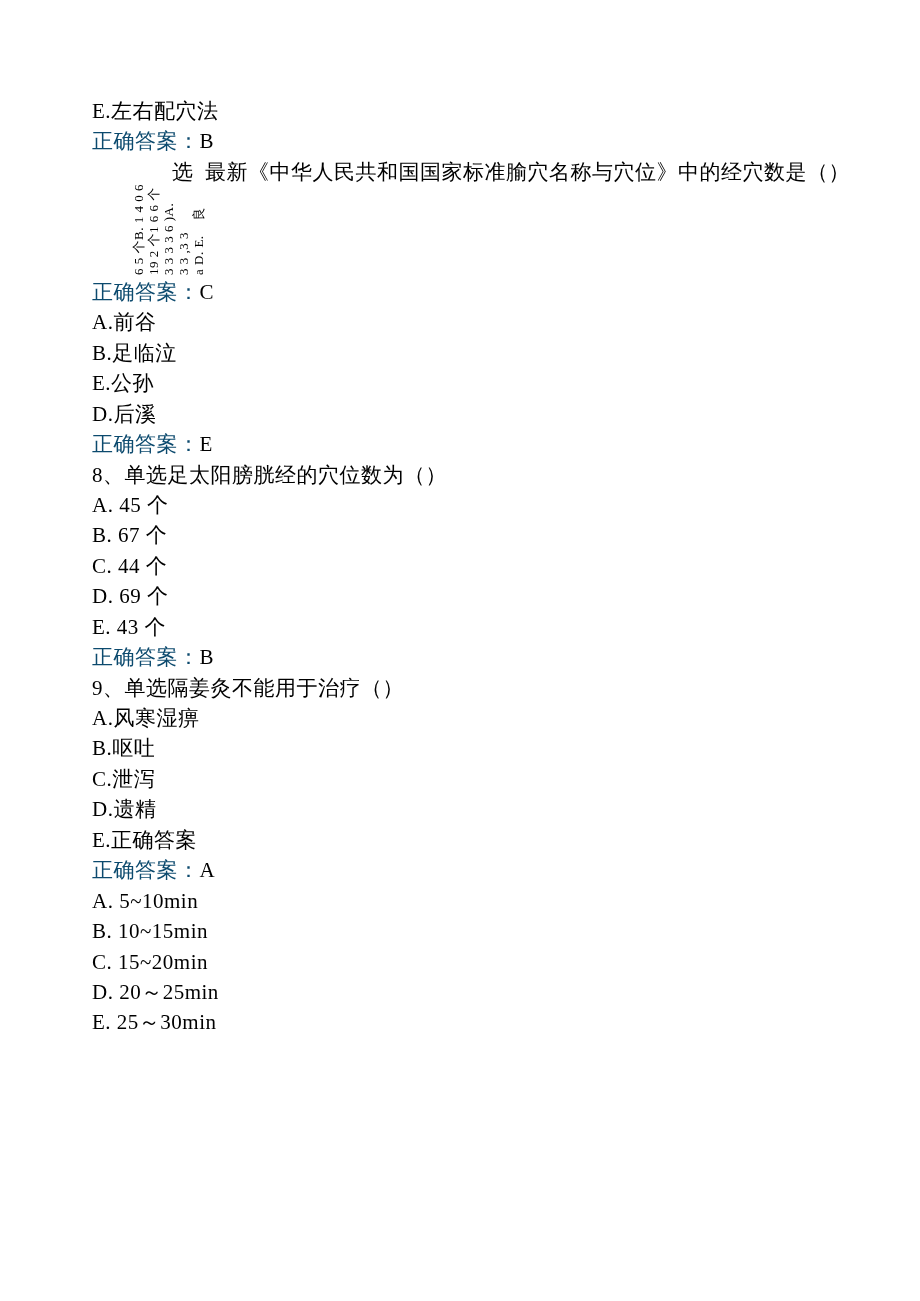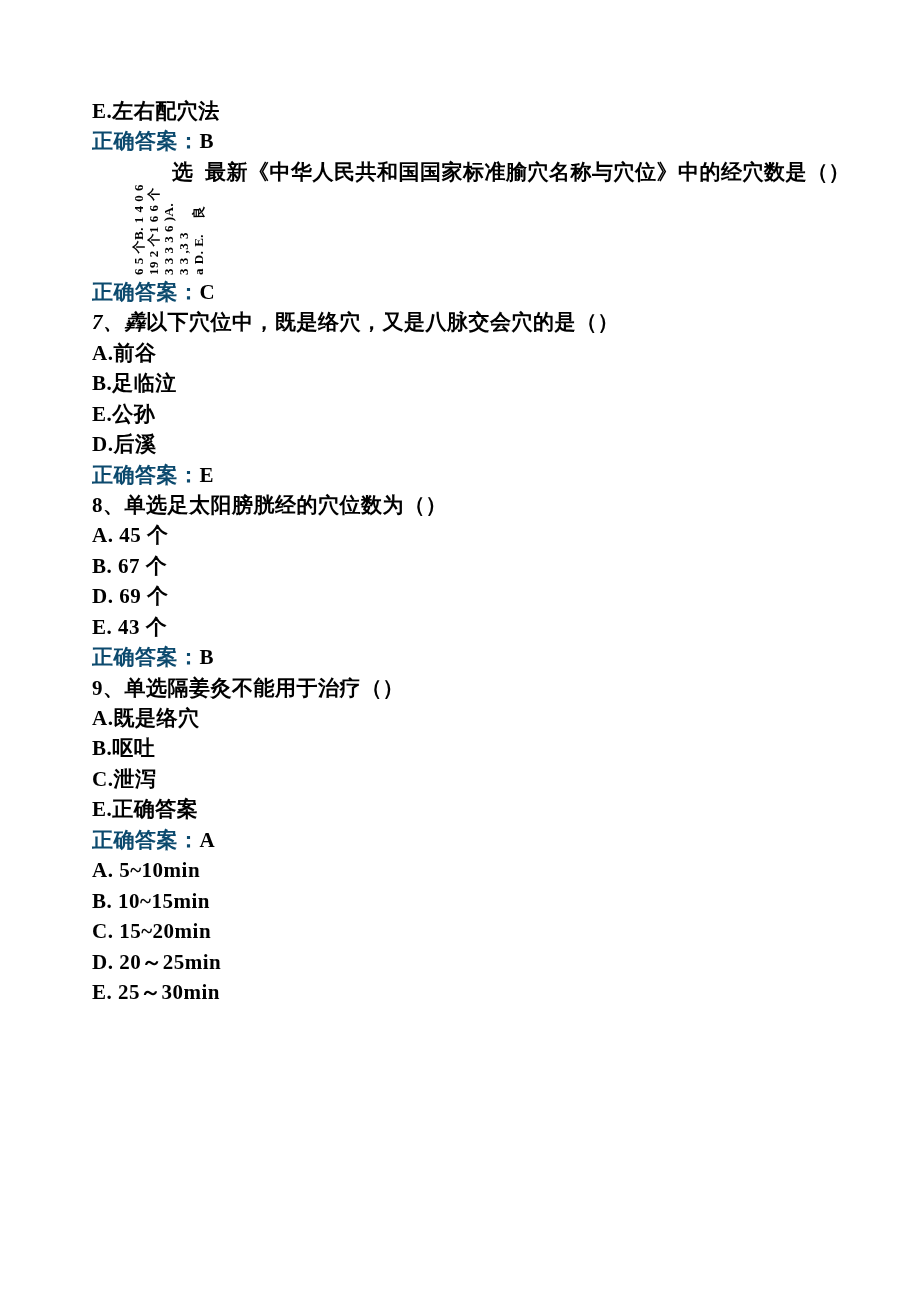--- a/index.html
+++ b/index.html
@@ -10,21 +10,20 @@
     width: 920px;
     height: 1301px;
     box-sizing: border-box;
   }
   .page {
     padding: 96px 92px 60px 92px;
     font-size: 21px;
     line-height: 1.45;
     color: #000;
     letter-spacing: 0.5px;
-    font-weight: bold;
   }
   .answer-label {
     color: #0c4a6e;
   }
   .line {
     margin: 0;
     white-space: nowrap;
   }
   .q6-wrap {
     position: relative;
@@ -66,44 +65,43 @@
 3 3 ,3 3
 a D. E.    良</div>
     <p class="line q6-stem">
       <span>选</span>&nbsp;&nbsp;<span>最新《中华人民共和国国家标准腧穴名称与穴位》中的经穴数是（）</span>
     </p>
   </div>
   <p class="line">
     <span class="answer-label">正确答案：</span><span>C</span>
   </p>
 
-  <p class="line">
-    <span class="q7-prefix">7、</span><span class="q7-prefix">羴</span><span>以下穴位中，既是络穴，又是八脉交会穴的是（）</span>
-  </p>
   <p class="line">A.前谷</p>
   <p class="line">B.足临泣</p>
   <p class="line">E.公孙</p>
   <p class="line">D.后溪</p>
   <p class="line">
     <span class="answer-label">正确答案：</span><span>E</span>
   </p>
 
   <p class="line">8、单选足太阳膀胱经的穴位数为（）</p>
   <p class="line">A. 45 个</p>
   <p class="line">B. 67 个</p>
+  <p class="line">C. 44 个</p>
   <p class="line">D. 69 个</p>
   <p class="line">E. 43 个</p>
   <p class="line">
     <span class="answer-label">正确答案：</span><span>B</span>
   </p>
 
   <p class="line">9、单选隔姜灸不能用于治疗（）</p>
-  <p class="line">A.既是络穴</p>
+  <p class="line">A.风寒湿痹</p>
   <p class="line">B.呕吐</p>
   <p class="line">C.泄泻</p>
+  <p class="line">D.遗精</p>
   <p class="line">E.正确答案</p>
   <p class="line">
     <span class="answer-label">正确答案：</span><span>A</span>
   </p>
 
   <p class="line">A. 5~10min</p>
   <p class="line">B. 10~15min</p>
   <p class="line">C. 15~20min</p>
   <p class="line">D. 20～25min</p>
   <p class="line">E. 25～30min</p>

